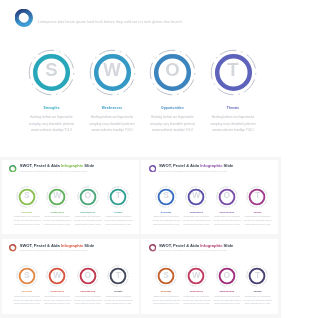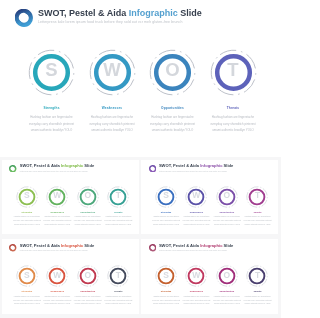--- a/index.html
+++ b/index.html
@@ -50,23 +50,20 @@
             <linearGradient id="lghero" x1="0.15" y1="0" x2="0.55" y2="1">
       <stop offset="0" stop-color="#27417f"></stop>
               <stop offset="1" stop-color="#3f9fd6"></stop>
             </linearGradient>
           </defs>
     <g fill="none" stroke="url(#lghero)" stroke-width="23" stroke-linecap="round">
       <path d="M67.8 16.4 A38 38 0 1 1 20.1 73.4"></path>
       <path d="M24.6 78.2 A38 38 0 1 1 73.4 20.1"></path>
     </g>
   </svg></span>
-    <div class="hero-title">
-      <span>SWOT, Pestel &amp; Aida </span><span class="hl">Infographic</span><span> Slide</span>
-    </div>
     <div class="hero-sub">Letterpress kale lorem ipsum food truck before they sold out vcr meh gluten-free brunch</div>
     <div class="cols">
         <div class="col" style="left: 14.5px; top: 48.8px;">
           <div class="ring-wrap">
       <svg width="47" height="47" viewBox="0 0 47 47">
     <circle cx="23.5" cy="23.5" r="22.3" fill="none" stroke="#bcc1c9" stroke-width="0.9" stroke-dasharray="16.25 5.48 0.81 5.48" stroke-linecap="round" transform="rotate(-126 23.5 23.5)"></circle>
     <circle cx="23.5" cy="23.5" r="16.3" fill="none" stroke="#28a7ba" stroke-width="4.5"></circle>
   </svg>
       <div class="ring-letter">S</div>
     </div>

